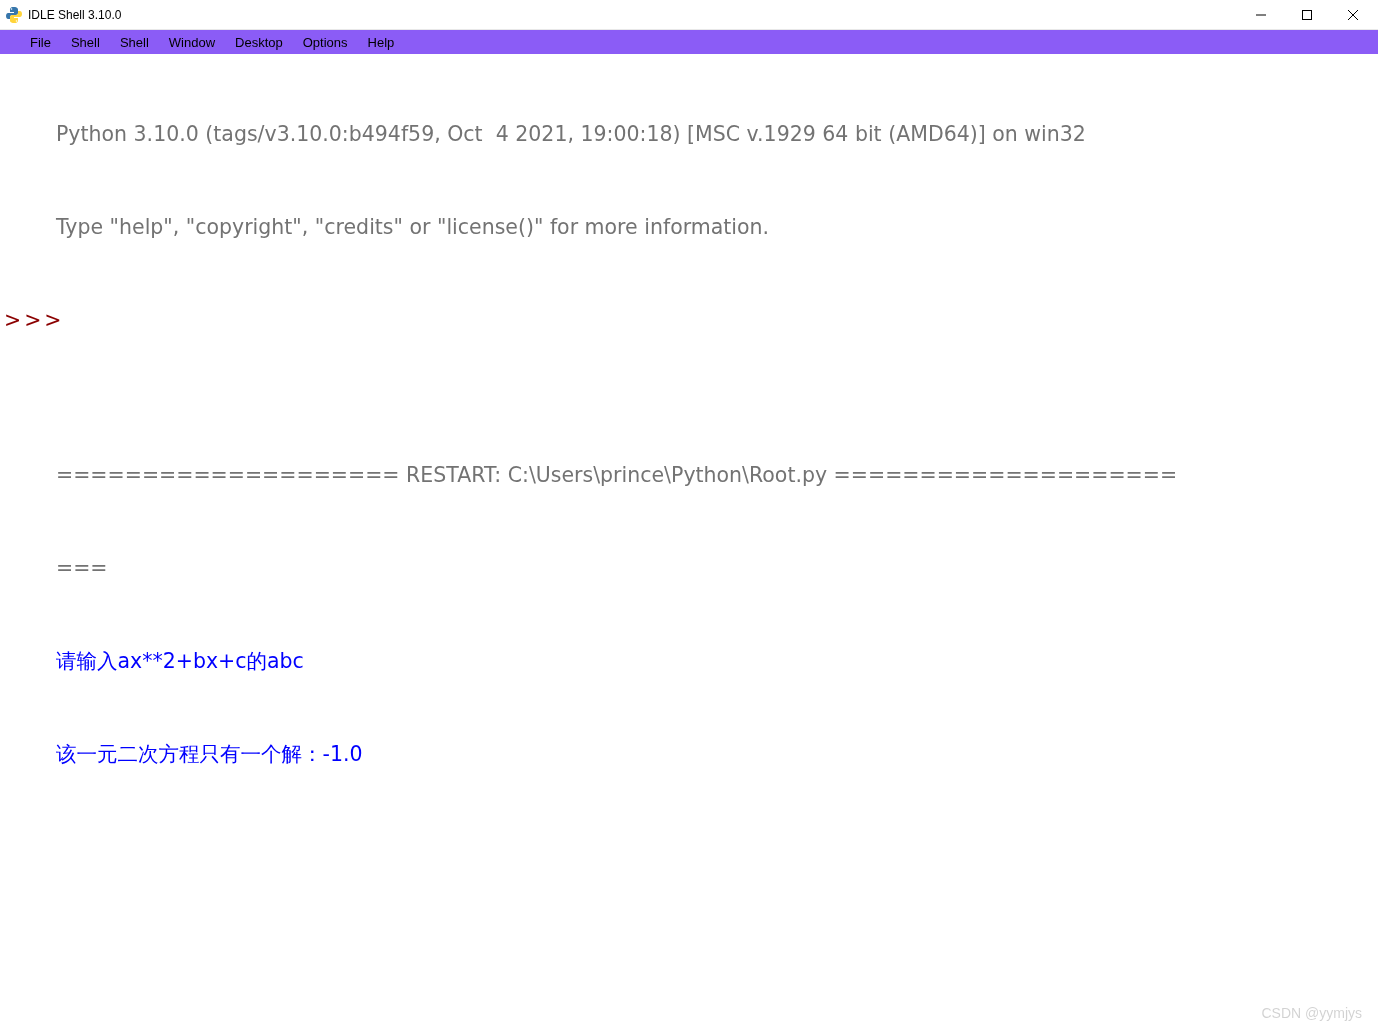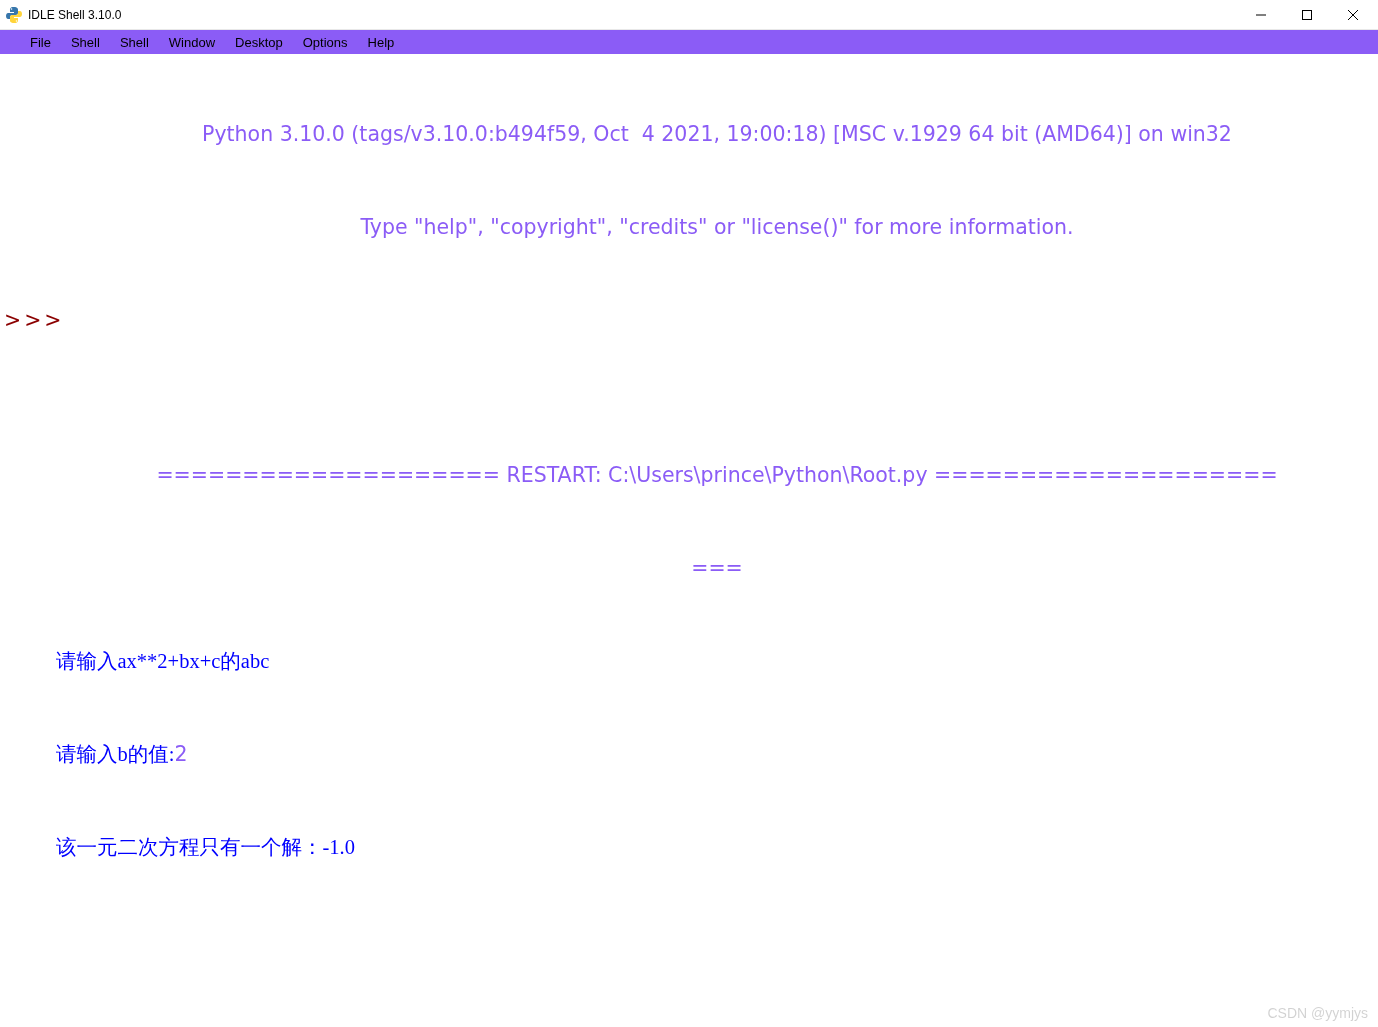--- a/index.html
+++ b/index.html
@@ -76,26 +76,26 @@
       color: #8b0000;
       padding-left: 4px;
       letter-spacing: 3px;
       font-weight: 400;
     }
     .prompt-brown { color: #8b0000; }
     .text-col {
       flex: 1;
       color: #000;
     }
-    .text-black { color: #8b5cf6; text-align: center; }
-    .text-blue { color: #0000ff; font-family: Liberation Serif, serif; }
+    .text-black { color: #737373; }
+    .text-blue { color: #0000ff; }
     .watermark {
       position: absolute;
       bottom: 6px;
-      right: 10px;
+      right: 16px;
       font-size: 14px;
       color: rgba(0,0,0,0.18);
       font-family: sans-serif;
     }
   </style>
 </head>
 <body>
 
 <div class="titlebar">
   <span class="titlebar-icon">
@@ -139,21 +139,20 @@
 
 <div class="shell-content">
   <div class="line"><span class="prompt-col"></span><span class="text-col text-black">Python 3.10.0 (tags/v3.10.0:b494f59, Oct  4 2021, 19:00:18) [MSC v.1929 64 bit (AMD64)] on win32</span></div>
   <div class="line"><span class="prompt-col"></span><span class="text-col text-black">Type "help", "copyright", "credits" or "license()" for more information.</span></div>
   <div class="line"><span class="prompt-col prompt-brown">&gt;&gt;&gt;</span><span class="text-col"></span></div>
 
   
   <div class="line"><span class="prompt-col"></span><span class="text-col text-black">==================== RESTART: C:\Users\prince\Python\Root.py ====================</span></div>
   <div class="line"><span class="prompt-col"></span><span class="text-col text-black">===</span></div>
   <div class="line"><span class="prompt-col"></span><span class="text-col text-blue">请输入ax**2+bx+c的abc</span></div>
-  <div class="line"><span class="prompt-col"></span><span class="text-col"><span class="text-blue">请输入b的值:</span><span class="text-black">2</span></span></div>
   <div class="line"><span class="prompt-col"></span><span class="text-col text-blue">该一元二次方程只有一个解：-1.0</span></div>
   
 
   
   
   
   
   
   
   

